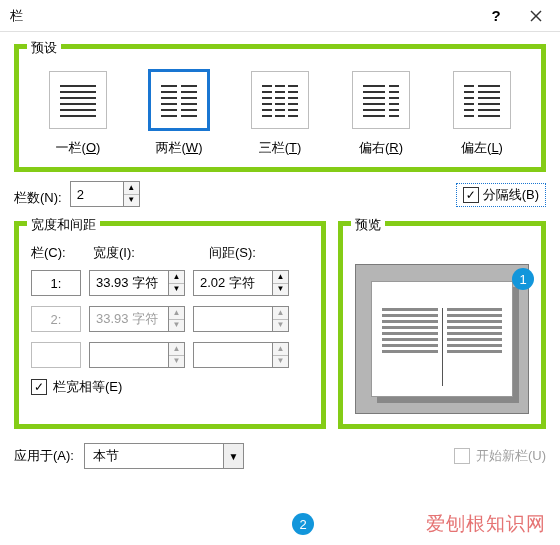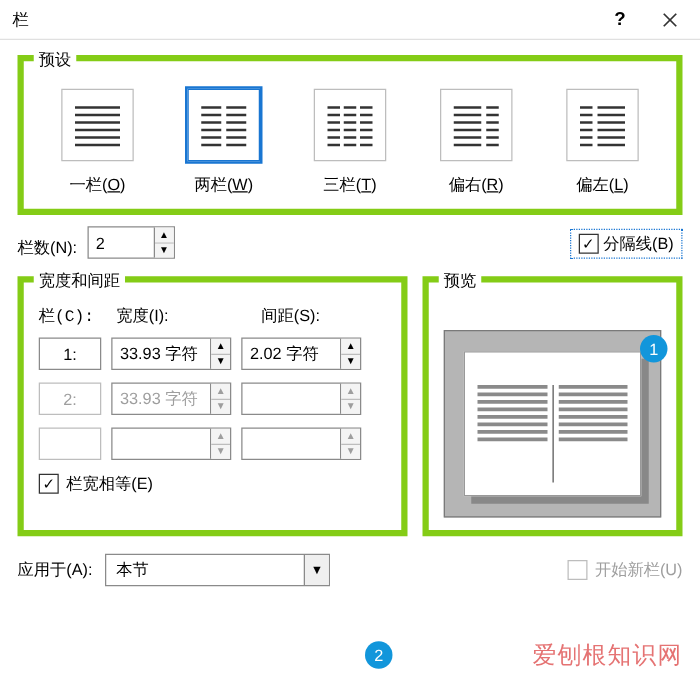--- a/index.html
+++ b/index.html
@@ -138,21 +138,21 @@
     .preview-group {
       flex: 1;
     }
     .width-group .legend, .preview-group .legend { top: -10px; }
     .width-header {
       display: flex;
       gap: 8px;
       margin-bottom: 8px;
       padding-left: 0;
     }
-    .width-header .col-col { width: 54px; font-family: Liberation Mono, monospace; }
+    .width-header .col-col { width: 54px; }
     .width-header .col-w { width: 108px; }
     .width-header .col-s { width: 100px; }
     .wrow {
       display: flex;
       gap: 8px;
       margin-bottom: 10px;
       align-items: center;
     }
     .idx {
       width: 50px; height: 26px;
@@ -200,21 +200,21 @@
     .apply-row {
       display: flex;
       align-items: center;
       gap: 10px;
       margin-top: 14px;
     }
     .dropdown {
       display: inline-flex;
       border: 1px solid #8a8a8a;
       height: 26px;
-      width: 180px;
+      width: 160px;
       background: #fff;
     }
     .dropdown .val {
       flex: 1; padding: 0 8px; display: flex; align-items: center;
     }
     .dropdown .ddbtn {
       width: 20px;
       background: #efefef;
       border-left: 1px solid #8a8a8a;
       display: flex; align-items: center; justify-content: center;

